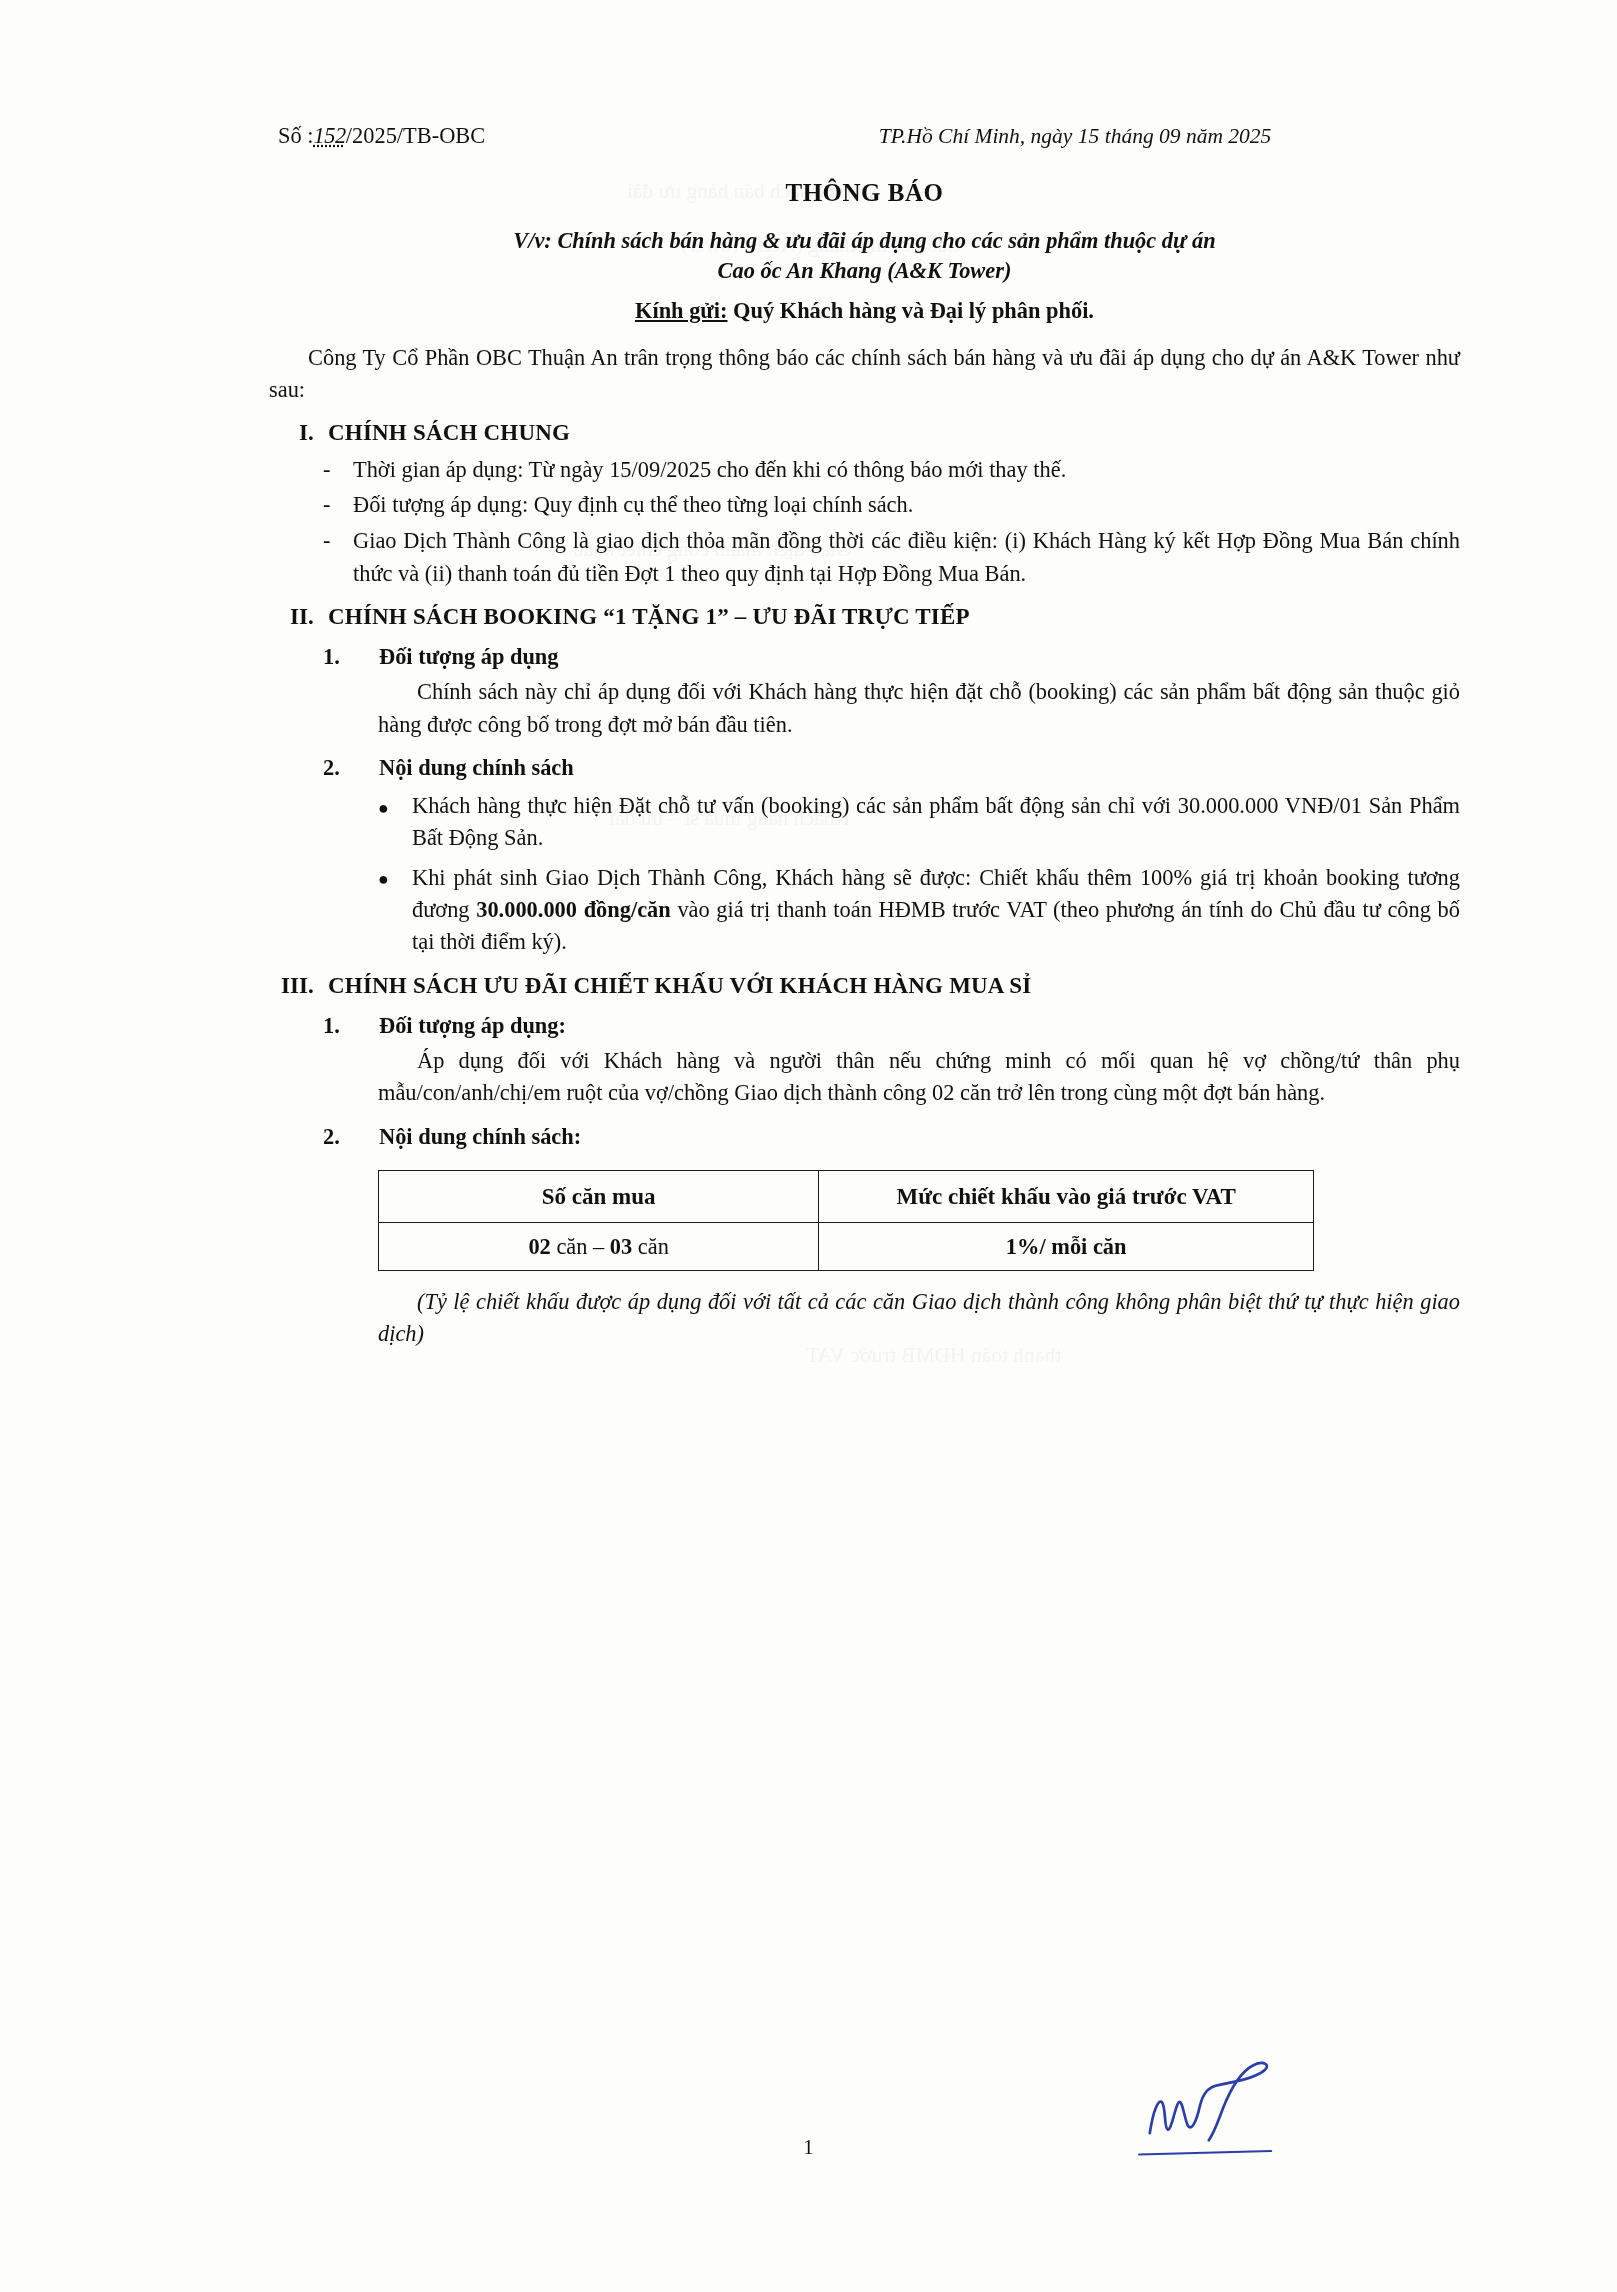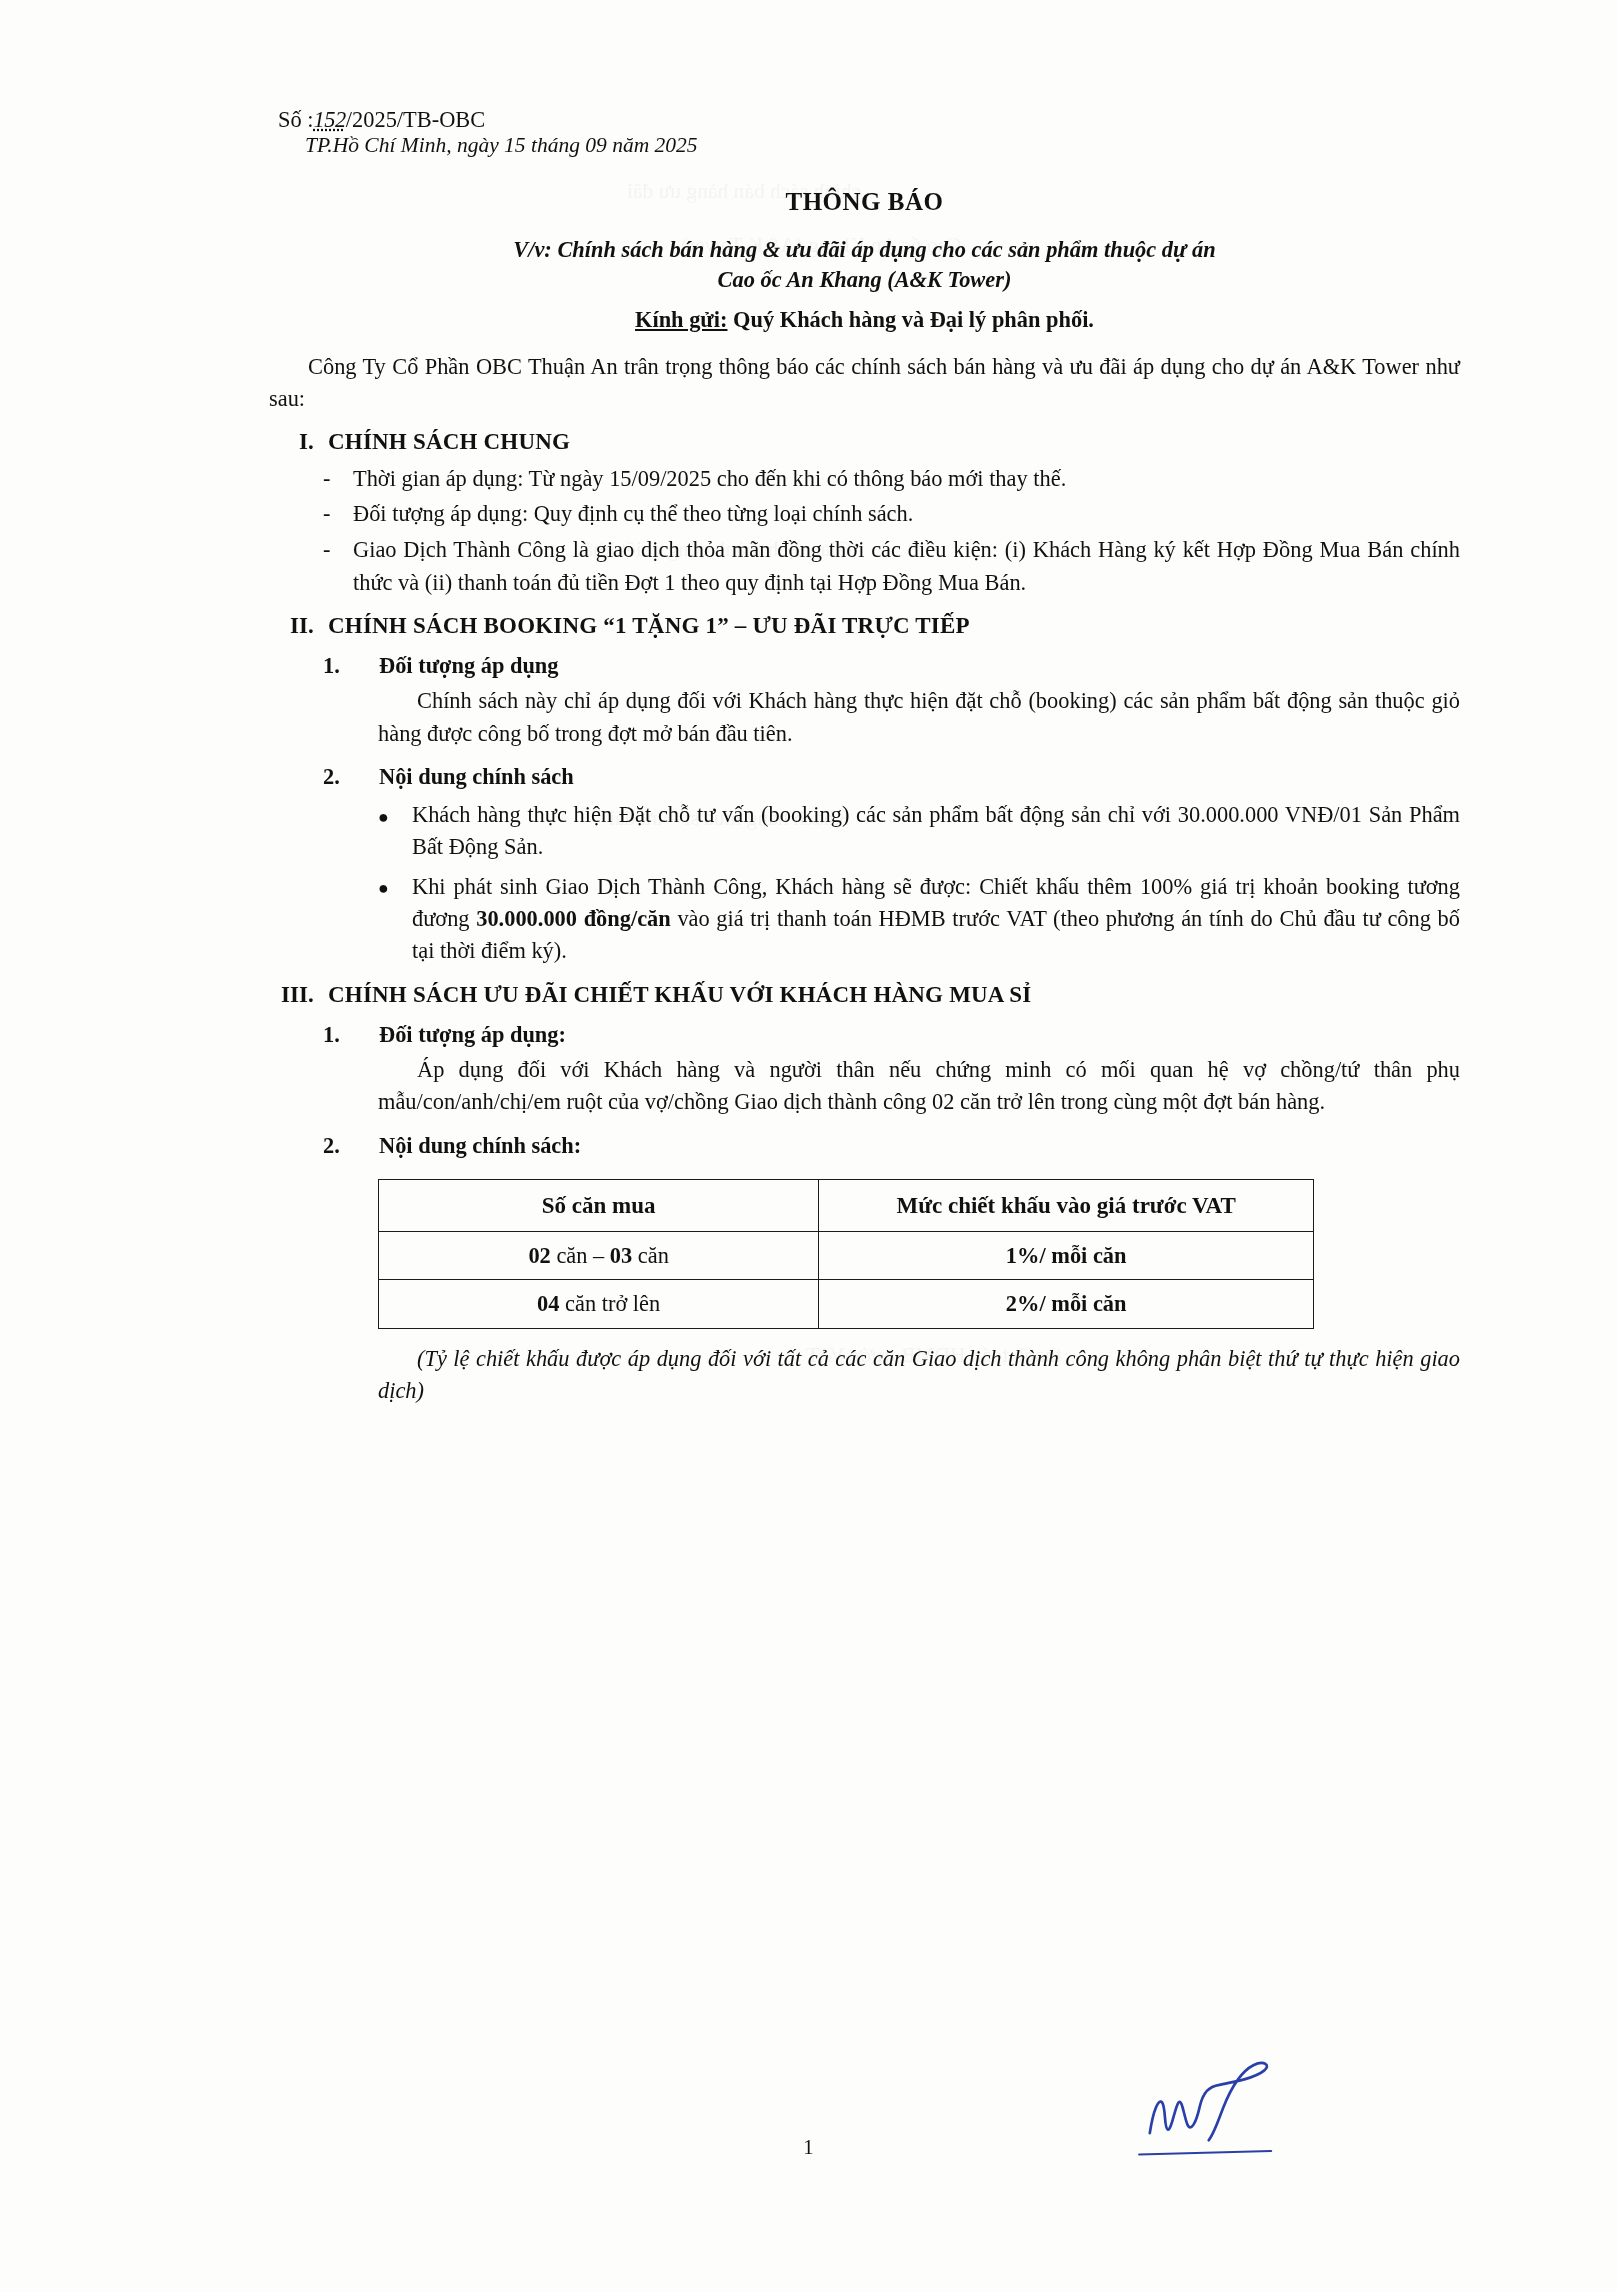--- a/index.html
+++ b/index.html
@@ -65,22 +65,23 @@
     font-weight: bold;
     margin-top: 5.4px;
     letter-spacing: 0.2px;
   }
   .motto .u {
     border-bottom: 1.4px solid #1a1a1a;
     padding-bottom: 0.9px;
   }
   .line2 {
     display: flex;
-    flex-direction: column;
+    flex-direction: row;
     align-items: baseline;
+    margin-top: 16px;
   }
   .so {
     width: 385px;
     flex: 0 0 auto;
     font-size: 22.4px;
     padding-left: 9px;
     box-sizing: border-box;
   }
   .so .num {
     font-family: "Liberation Serif", serif;
@@ -398,24 +399,20 @@
       <table class="disc">
         <tbody>
             <tr>
           <th style="width:47%;">Số căn mua</th>
           <th style="width:53%;">Mức chiết khấu vào giá trước VAT</th>
         </tr>
         <tr>
           <td><b class="strong">02</b><span> căn – </span><b class="strong">03</b><span> căn</span></td>
           <td><b class="strong">1%/ mỗi căn</b></td>
         </tr>
-        <tr>
-          <td><b class="strong">04</b><span> căn trở lên</span></td>
-          <td><b class="strong">2%/ mỗi căn</b></td>
-        </tr>
       </tbody>
         </table>
     </div>
 
     <div class="note"><span class="ind"></span><span>(Tỷ lệ chiết khấu được áp dụng đối với tất cả các căn Giao dịch thành công không phân biệt thứ tự thực hiện giao dịch)</span></div>
 
   </div>
 
   <div class="page-num">1</div>
 

